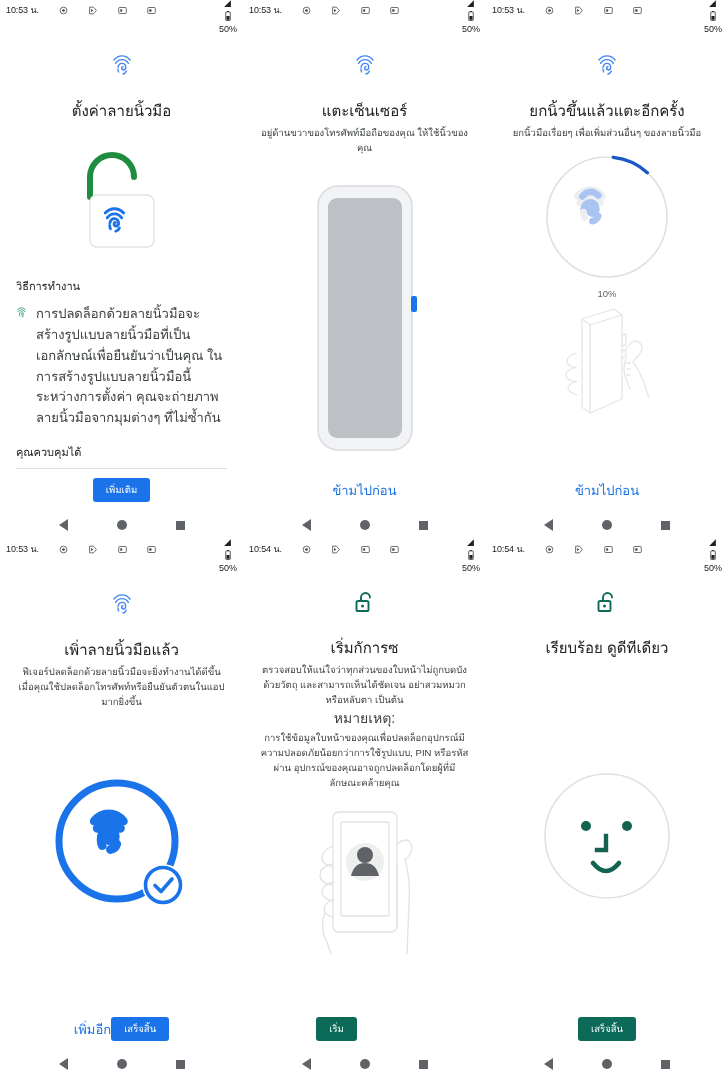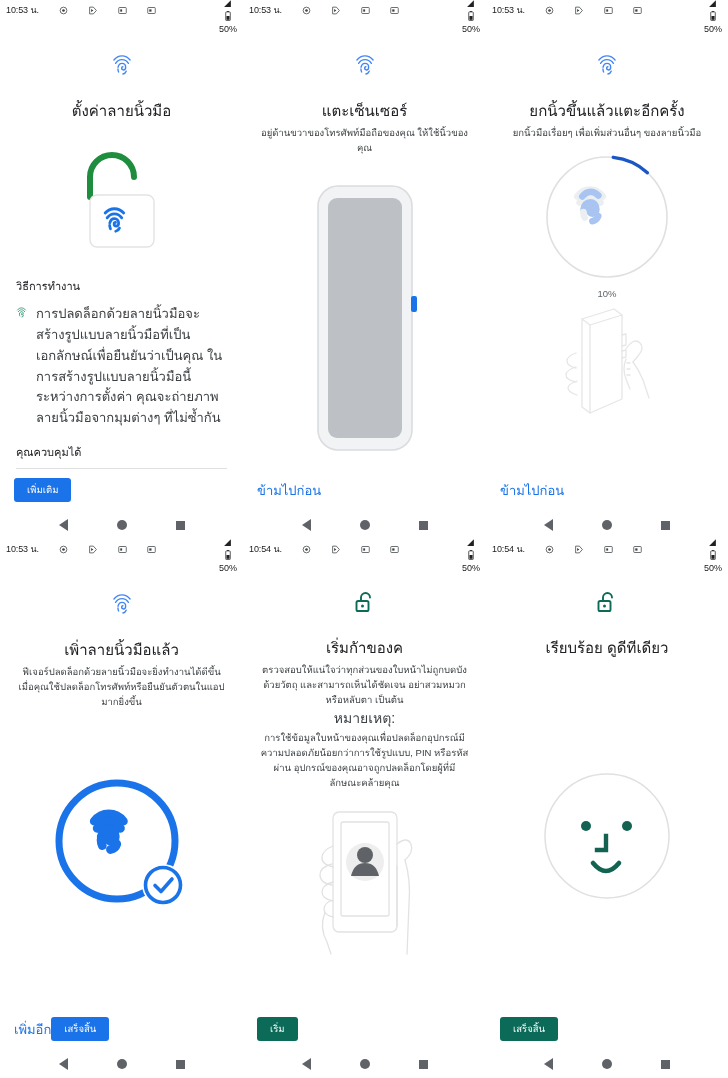--- a/index.html
+++ b/index.html
@@ -28,21 +28,21 @@
   .sec-h{font-size:11px;color:#202124;margin:0;text-align:left;}
   .sec-row{display:flex;gap:9px;align-items:flex-start;margin-top:9px;}
   .sec-row p{margin:0;font-size:13px;line-height:1.6;color:#3c4043;}
   .divider{height:1px;background:#e0e0e0;width:100%;}
 
   
   .illus{display:flex;justify-content:center;align-items:center;width:100%;}
   .pct{font-size:9.5px;color:#5f6368;text-align:center;margin-top:7px;}
 
   
-  .bottombar{flex:0 0 auto;height:42px;display:flex;align-items:center;justify-content:flex-start;padding:0 14px;box-sizing:border-box;}
+  .bottombar{flex:0 0 auto;height:42px;display:flex;align-items:center;justify-content:center;padding:0 14px;box-sizing:border-box;}
   .textlink{font-size:13px;color:#1a73e8;background:none;border:none;padding:0;cursor:pointer;font-family:Liberation Mono, monospace;}
   .btn{border:none;border-radius:3px;padding:6px 13px;font-size:9.5px;color:#fff;cursor:pointer;font-family:inherit;line-height:1.2;}
   .btn-blue{background:#1a73e8;}
   .btn-green{background:#0b6b58;}
   .spacer{flex:1 1 auto;}
 
   
   .navbar{flex:0 0 auto;height:28px;display:flex;align-items:center;justify-content:space-around;padding:0 34px;box-sizing:border-box;}
   .nav-back{width:0;height:0;border-top:6px solid transparent;border-bottom:6px solid transparent;border-right:9px solid #5f6368;}
   .nav-home{width:10px;height:10px;border-radius:50%;background:#5f6368;}
@@ -449,21 +449,21 @@
     </div>
 
     <div class="content">
       <div class="hero-icon">
         <svg width="22" height="24" viewBox="0 0 22 24">
           <path d="M7 10V6.6C7 4.1 9 2 11.5 2S16 4.1 16 6.6" fill="none" stroke="#0b6b58" stroke-width="1.9" stroke-linecap="round"></path>
           <rect x="2.5" y="10" width="12" height="10" rx="1.6" fill="none" stroke="#0b6b58" stroke-width="1.9"></rect>
           <circle cx="8.5" cy="15" r="1.5" fill="#0b6b58"></circle>
         </svg>
       </div>
-      <div class="title lg">เริ่มกัาของค</div>
+      <div class="title lg">เริ่มกัการซ</div>
       <div class="subtitle">ตรวจสอบให้แน่ใจว่าทุกส่วนของใบหน้าไม่ถูกบดบังด้วยวัตถุ และสามารถเห็นได้ชัดเจน อย่าสวมหมวกหรือหลับตา เป็นต้น</div>
       <div class="note-label">หมายเหตุ:</div>
       <div class="subtitle" style="margin-top:2px;">การใช้ข้อมูลใบหน้าของคุณเพื่อปลดล็อกอุปกรณ์มีความปลอดภัยน้อยกว่าการใช้รูปแบบ, PIN หรือรหัสผ่าน อุปกรณ์ของคุณอาจถูกปลดล็อกโดยผู้ที่มีลักษณะคล้ายคุณ</div>
 
       <div class="illus" style="margin-top:16px;">
         <svg width="124" height="150" viewBox="0 0 124 150">
           <g fill="none" stroke="#e2e2e2" stroke-width="1.3" stroke-linecap="round" stroke-linejoin="round">
             <path d="M36 6 h52 a6 6 0 0 1 6 6 v108 a6 6 0 0 1 -6 6 h-52 a6 6 0 0 1 -6 -6 v-108 a6 6 0 0 1 6 -6 z"></path>
             <rect x="38" y="16" width="48" height="94" rx="2"></rect>
             <path d="M30 40 q-10 4 -11 11 t11 10"></path>

